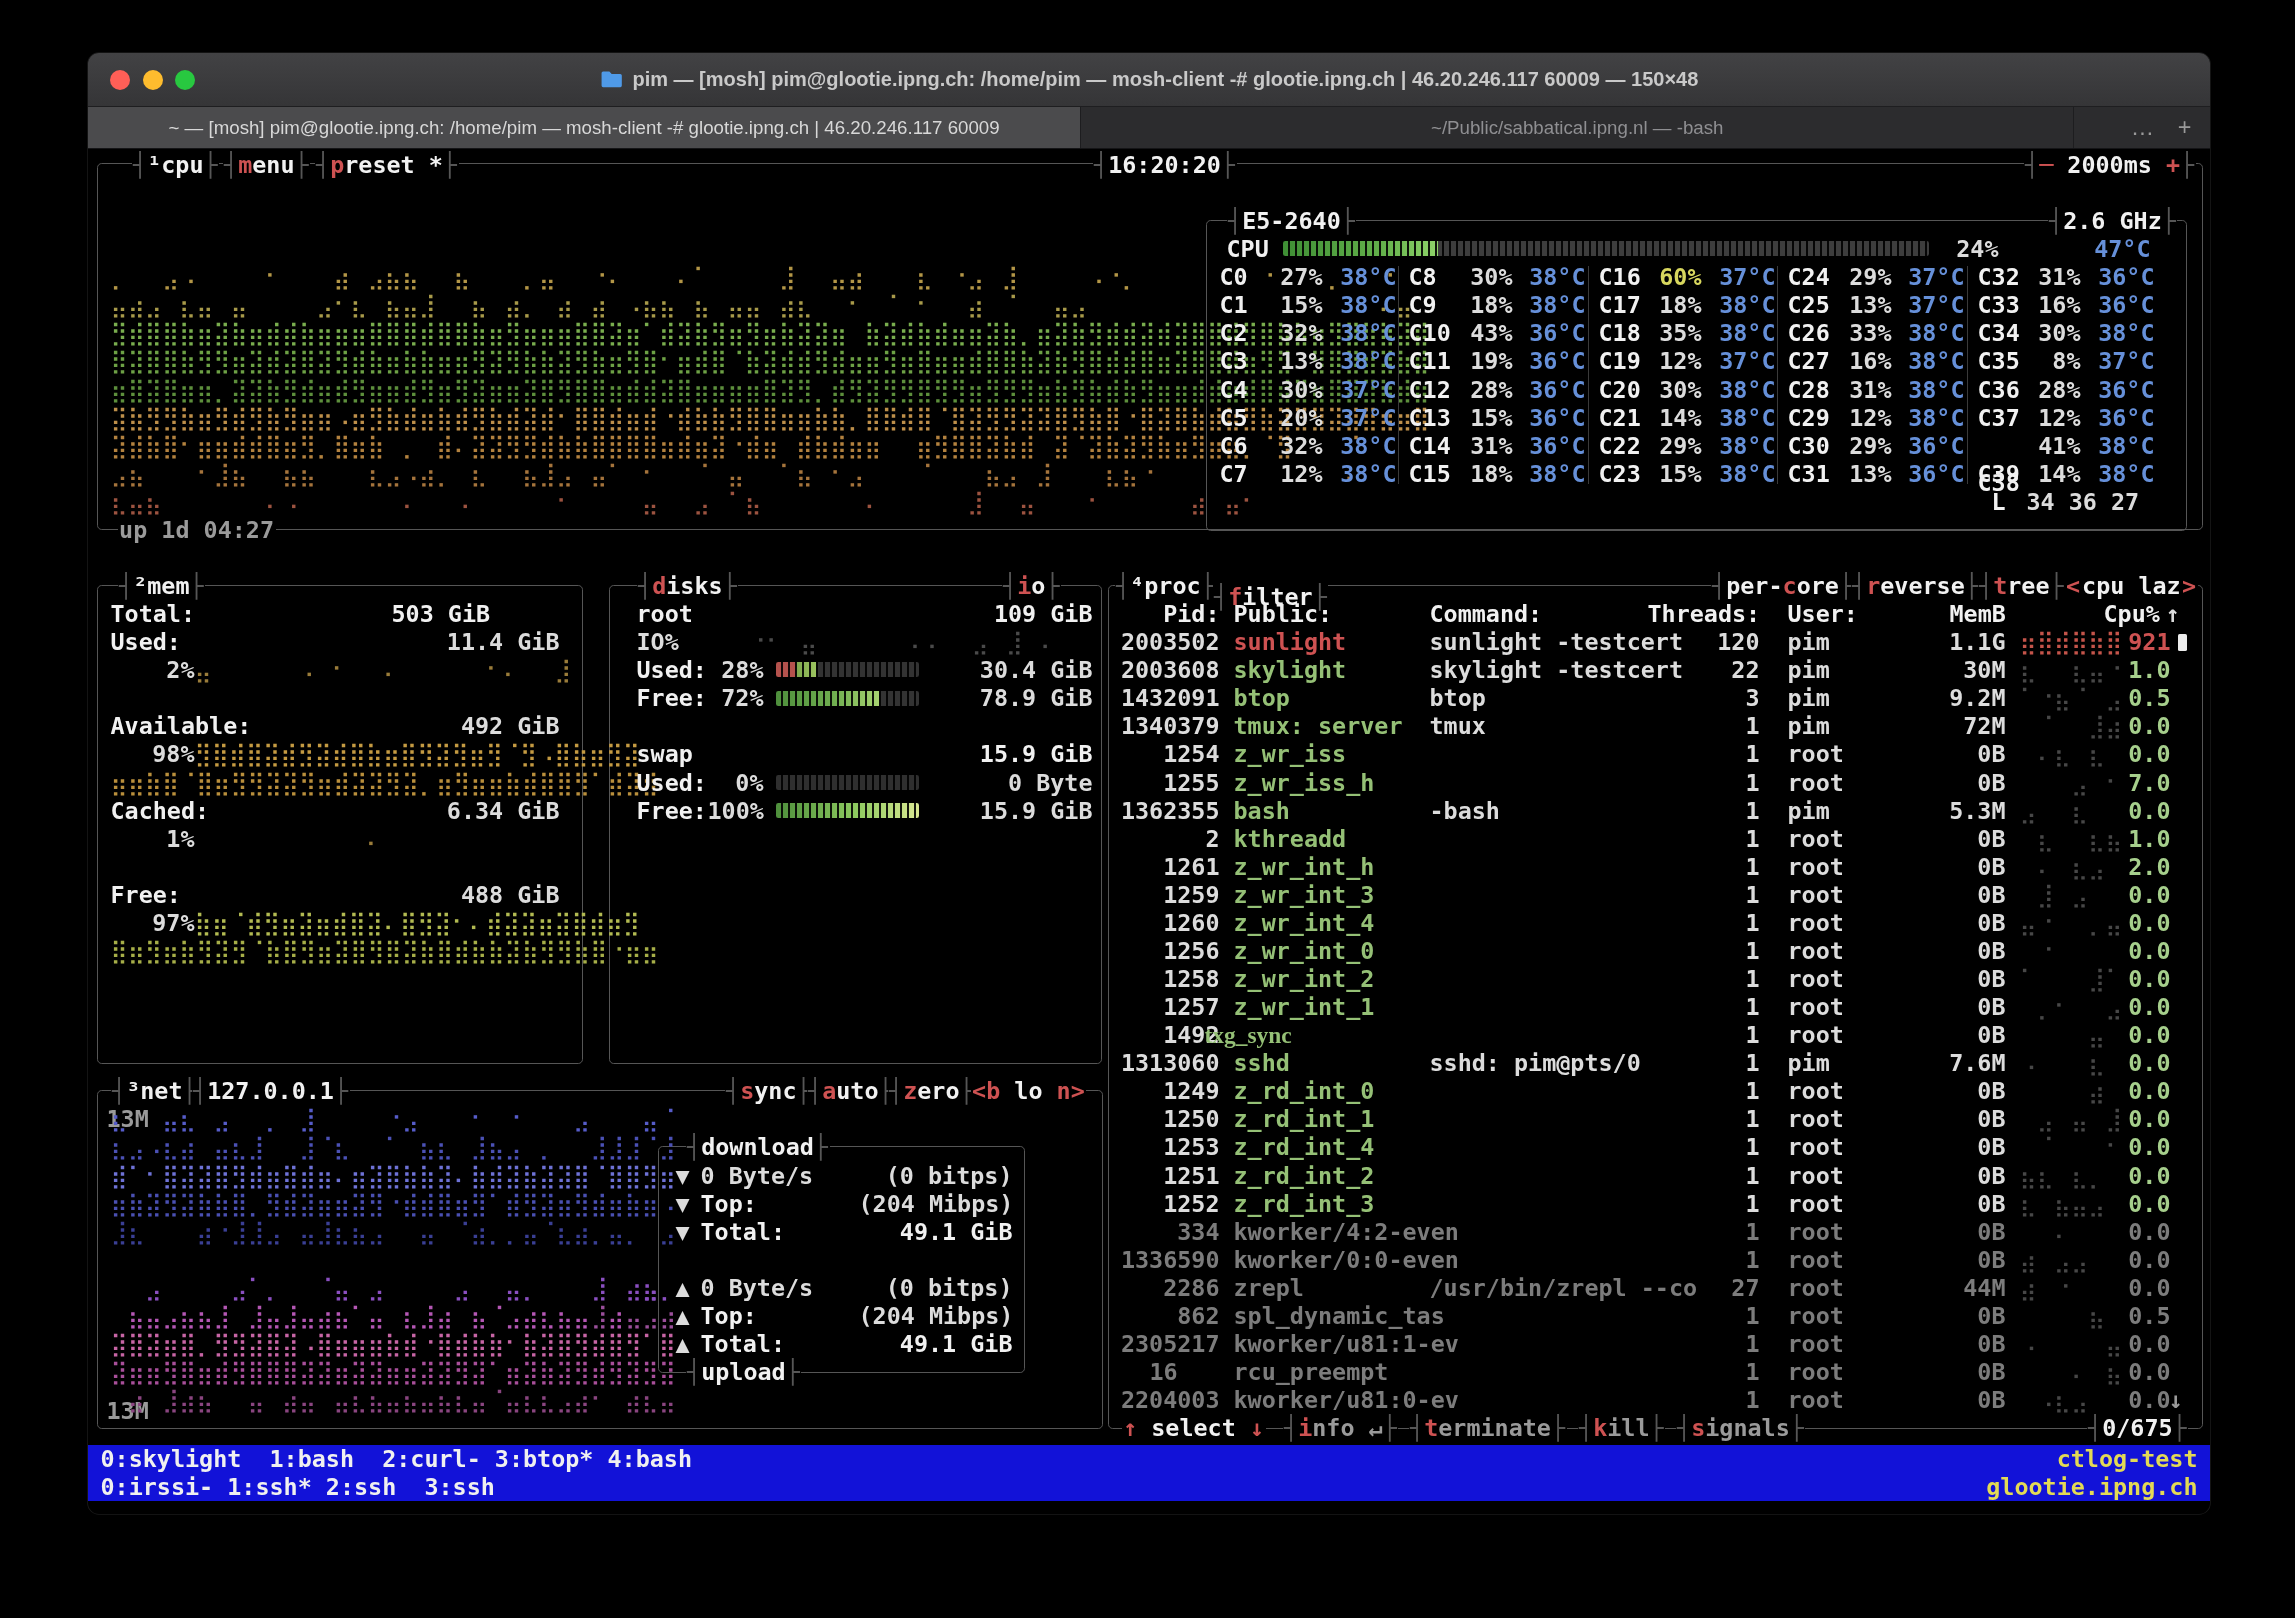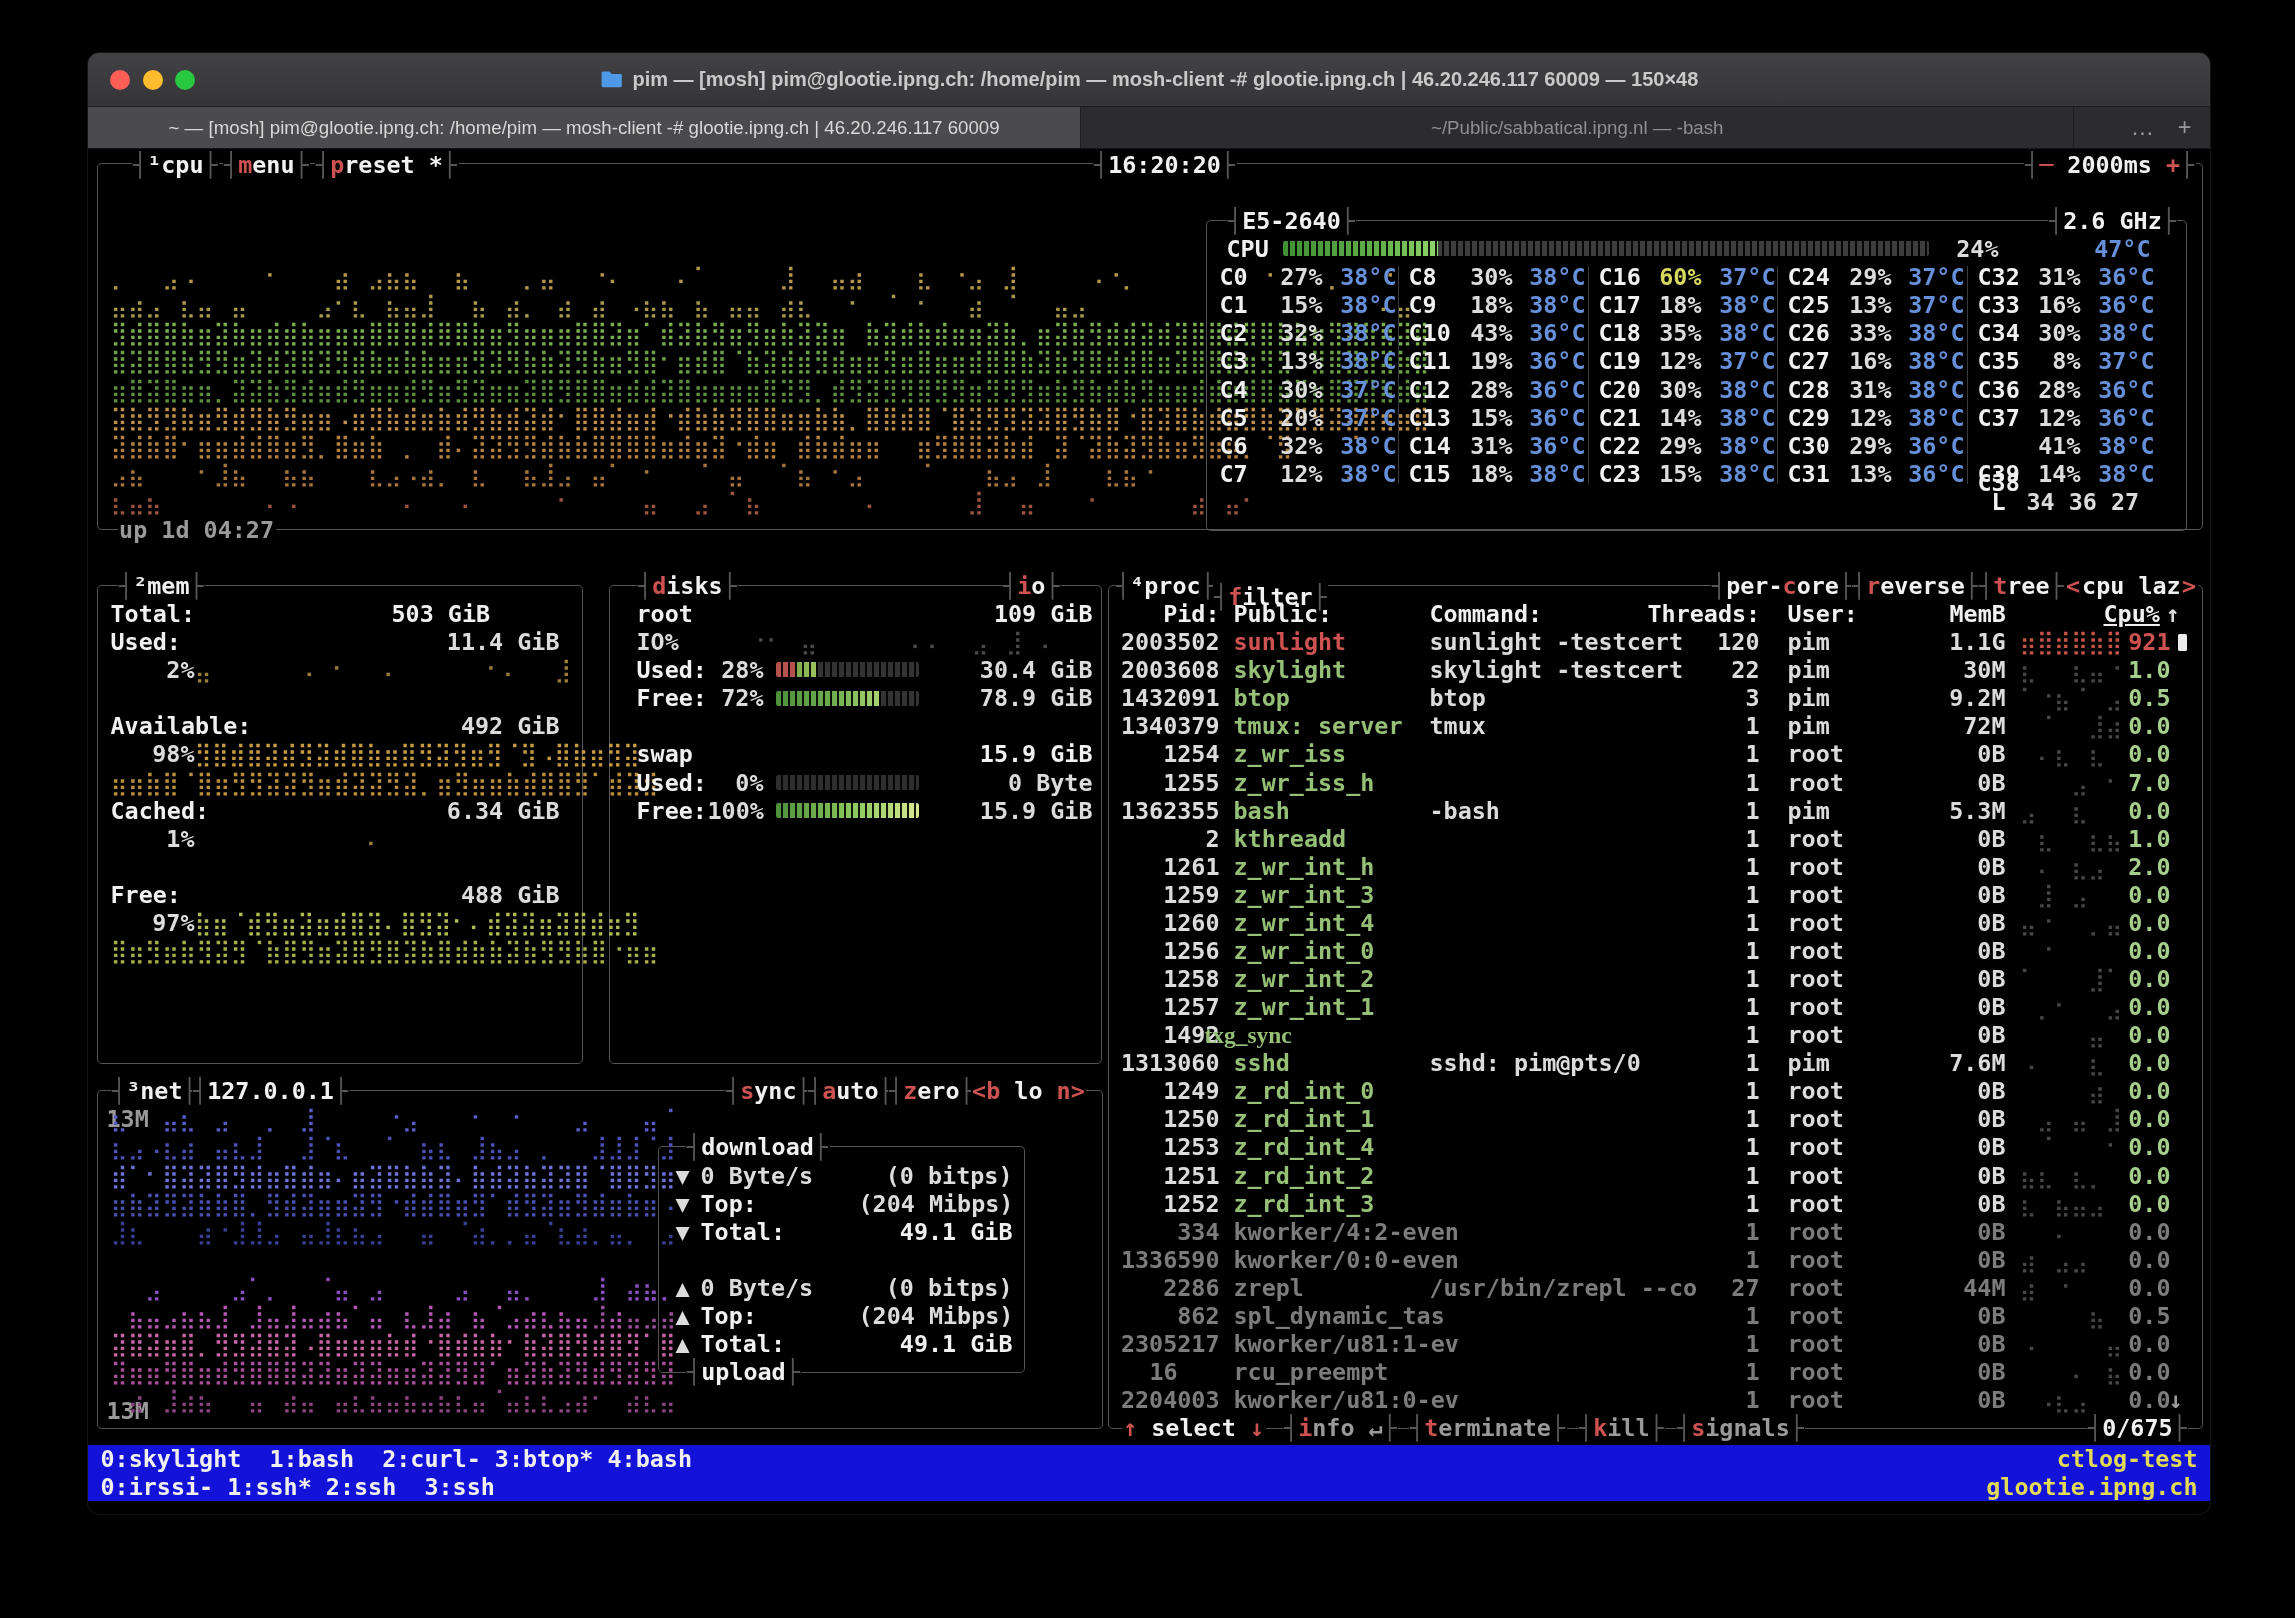--- a/index.html
+++ b/index.html
@@ -325,21 +325,21 @@
       <span class="ts bl" style="left: 1881px; top: 421px;"><span class="tick">┤</span><span class="c-red">t</span><span class="c-bwht">ree</span><span class="tick">├</span></span>
       <span class="ts c-red bl" style="left: 1968px; top: 421px;">&lt;</span>
       <span class="ts c-bwht bl" style="left: 1984px; top: 421px;">cpu lazy</span>
       <span class="ts c-red bl" style="left: 2084px; top: 421px;">&gt;</span>
       <span class="ts c-bwht" style="left: 1011px; top: 449px; width: 112px; text-align: right;">Pid:</span>
       <span class="ts c-bwht" style="left: 1137px; top: 449px;">Public:</span>
       <span class="ts c-bwht" style="left: 1333px; top: 449px;">Command:</span>
       <span class="ts c-bwht" style="left: 1551px; top: 449px; width: 112px; text-align: right;">Threads:</span>
       <span class="ts c-bwht" style="left: 1691px; top: 449px;">User:</span>
       <span class="ts c-bwht" style="left: 1853px; top: 449px;">MemB</span>
-      <span class="ts c-bwht" style="left: 2007px; top: 449px; text-decoration: underline;">Cpu%</span>
+      <span class="ts c-bwht" style="left: 2007px; top: 449px;">Cpu%</span>
       <span class="ts c-wht" style="left: 2069px; top: 449px;">↑</span>
       <span class="ts c-wht" style="left: 1011px; top: 477px; width: 112px; text-align: right;">2003502</span>
       <span class="ts c-red" style="left: 1137px; top: 477px;">sunlight</span>
       <span class="ts c-wht" style="left: 1333px; top: 477px;">sunlight -testcert</span>
       <span class="ts c-wht" style="left: 1579px; top: 477px; width: 84px; text-align: right;">120</span>
       <span class="ts c-wht" style="left: 1691px; top: 477px;">pim</span>
       <span class="ts c-wht" style="left: 1825px; top: 477px; width: 84px; text-align: right;">1.1G</span>
       <span class="ts gr" style="left: 1923px; top: 477px; color: rgb(196, 84, 74);">⣶⣿⣾⣿⣷⣿</span>
       <span class="ts c-red" style="left: 2004px; top: 477px; width: 70px; text-align: right;">921</span>
       <span class="ts c-wht" style="left: 1011px; top: 505px; width: 112px; text-align: right;">2003608</span>

